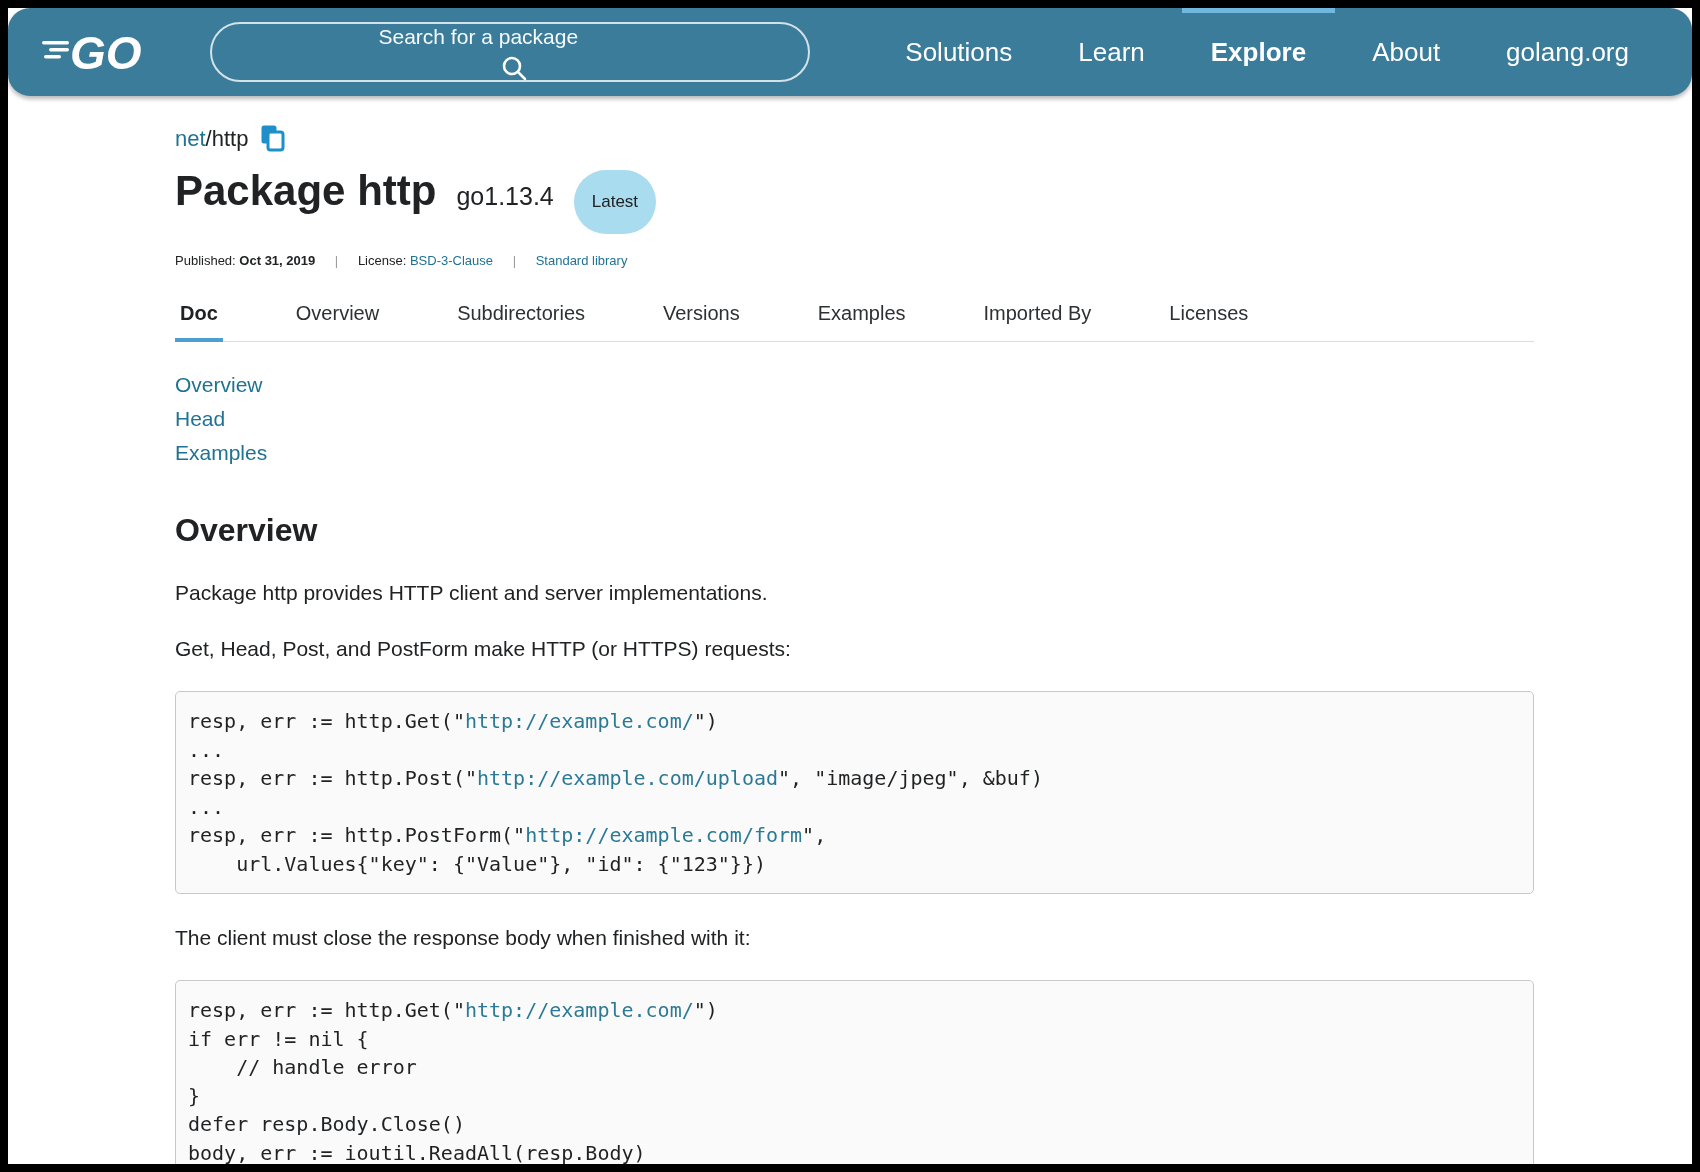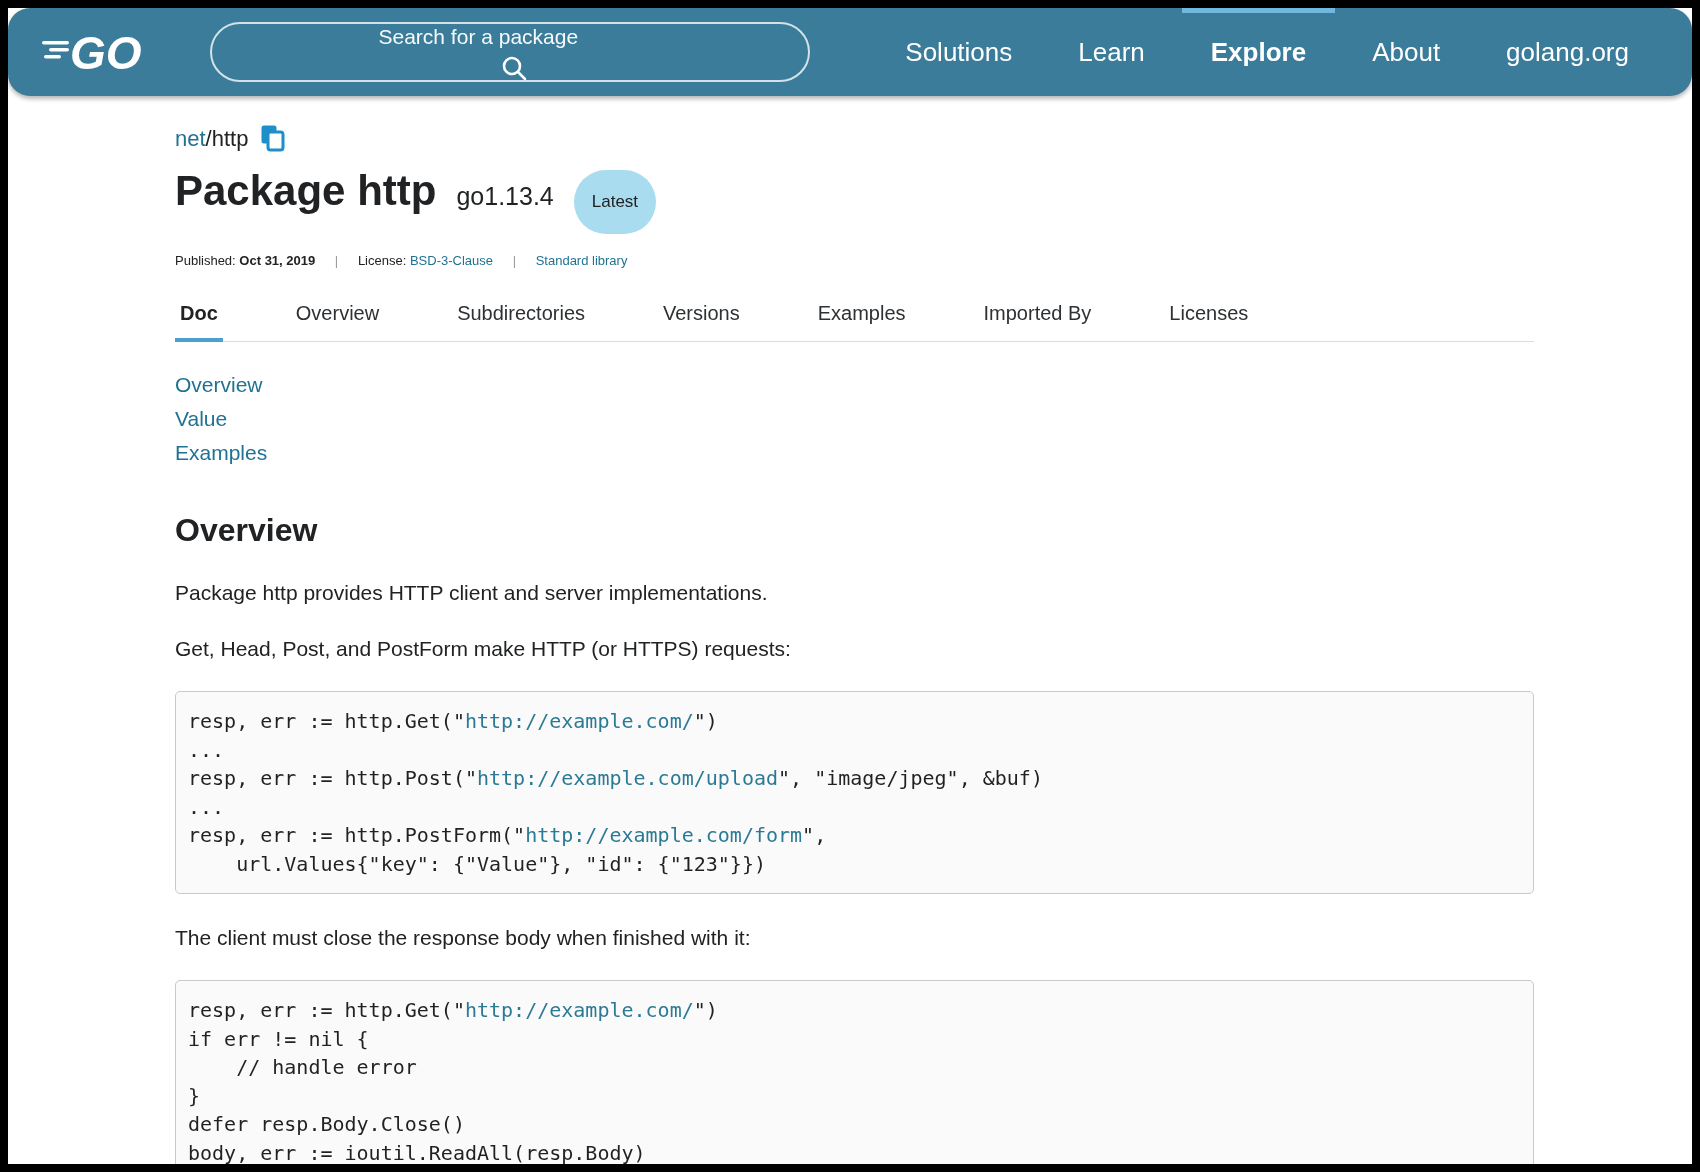--- a/index.html
+++ b/index.html
@@ -193,21 +193,21 @@
 
         <a class="tab" href="#"><span>Imported By</span></a>
 
         <a class="tab" href="#"><span>Licenses</span></a>
       </div>
 
     <div class="toc">
 
         <a href="#"><span>Overview</span></a>
 
-        <a href="#"><span>Value</span></a>
+        <a href="#"><span>Head</span></a>
 
         <a href="#"><span>Examples</span></a>
       </div>
 
     <h2>Overview</h2>
 
     <p>Package http provides HTTP client and server implementations.</p>
     <p>Get, Head, Post, and PostForm make HTTP (or HTTPS) requests:</p>
 
     <pre class="code"><div class="code-line"><span>resp, err := http.Get("</span><span class="code-url">http://example.com/</span><span>")</span></div><div class="code-line"><span>...</span></div><div class="code-line"><span>resp, err := http.Post("</span><span class="code-url">http://example.com/upload</span><span>", "image/jpeg", &amp;buf)</span></div><div class="code-line"><span>...</span></div><div class="code-line"><span>resp, err := http.PostForm("</span><span class="code-url">http://example.com/form</span><span>",</span></div><div class="code-line"><span>    url.Values{"key": {"Value"}, "id": {"123"}})</span></div></pre>

